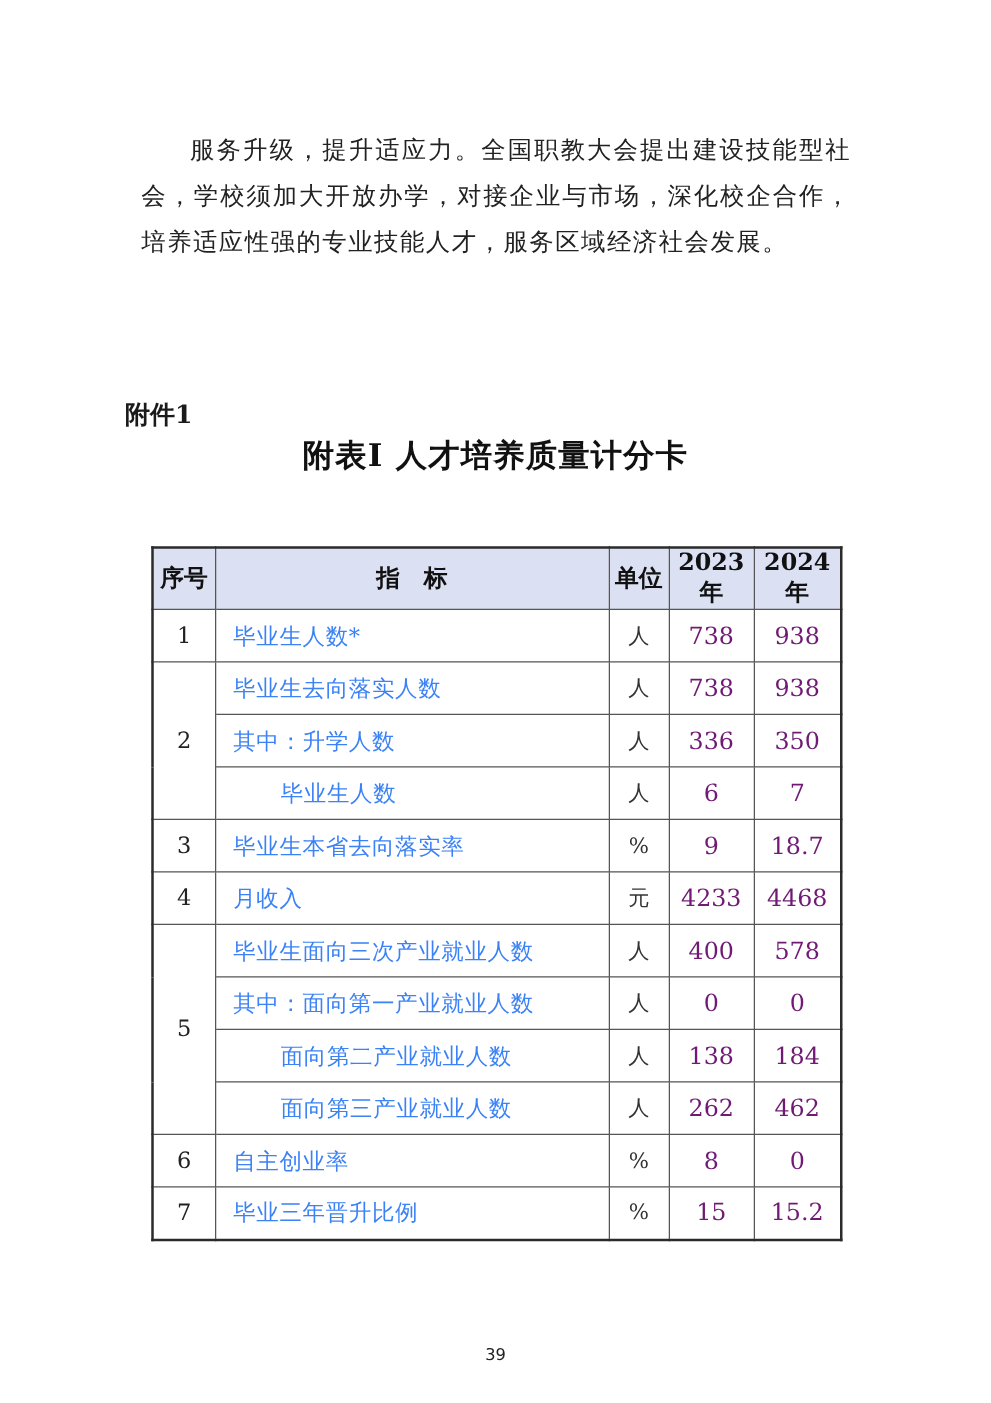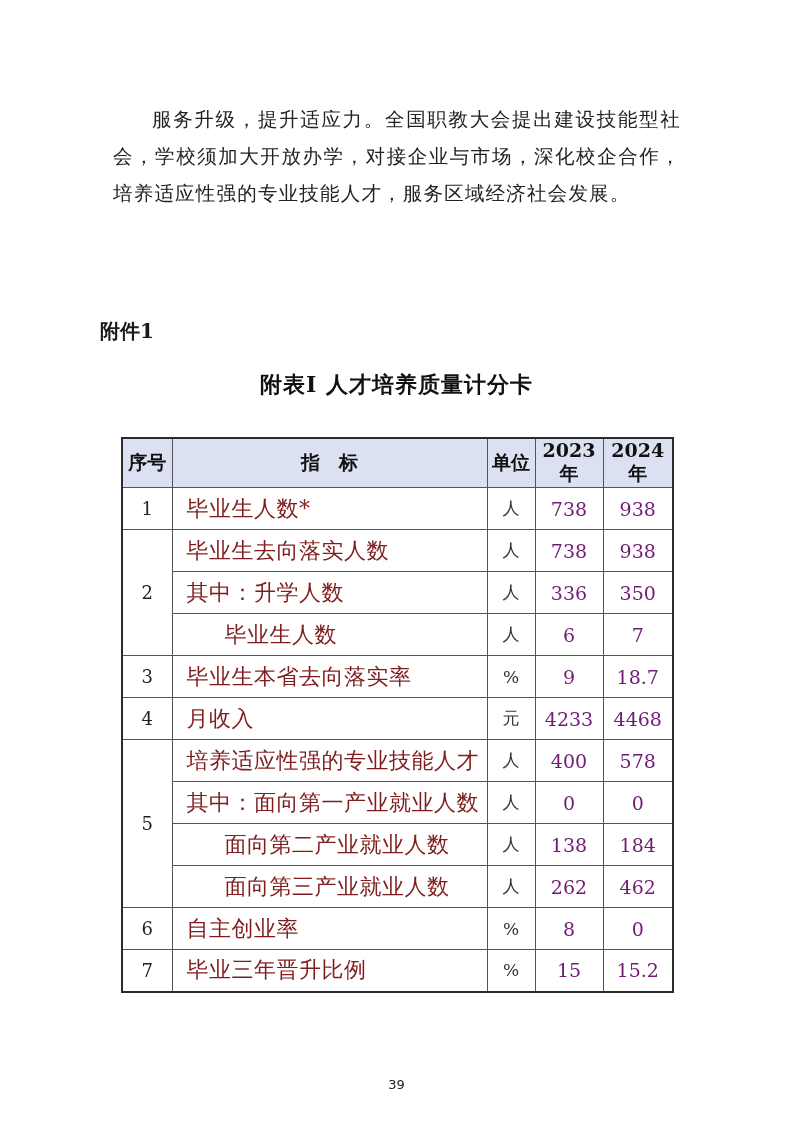--- a/index.html
+++ b/index.html
@@ -31,25 +31,25 @@
   .attachment-label {
     position: absolute;
     top: 318px;
     left: 100px;
     font-size: 20px;
     font-weight: 600;
     color: #1a1a1a;
   }
   .table-title {
     position: absolute;
-    top: 370px;
+    top: 348px;
     left: 0;
     width: 100%;
     text-align: center;
-    font-size: 22px;
+    font-size: 25px;
     font-weight: bold;
     letter-spacing: 1px;
     color: #111111;
   }
   table.score-table {
     position: absolute;
     top: 437px;
     left: 121px;
     width: 551px;
     border-collapse: collapse;
@@ -74,24 +74,24 @@
     font-weight: bold;
     text-align: center;
     color: #111111;
   }
   td.no-cell {
     text-align: center;
     font-size: 18px;
     color: #222222;
   }
   td.ind-cell {
-    font-size: 22px;
+    font-size: 18px;
     text-align: left;
     padding-left: 14px;
-    color: #7f1d1d;
+    color: #3b82f6;
     letter-spacing: 0.5px;
   }
   td.ind-cell.indent { padding-left: 52px; }
   td.unit-cell {
     text-align: center;
     font-size: 17px;
     color: #333333;
   }
   td.val-cell {
     text-align: center;
@@ -175,21 +175,21 @@
       </tr>
       <tr>
         <td class="no-cell">4</td>
         <td class="ind-cell">月收入</td>
         <td class="unit-cell">元</td>
         <td class="val-cell">4233</td>
         <td class="val-cell">4468</td>
       </tr>
       <tr>
         <td class="no-cell" rowspan="4">5</td>
-        <td class="ind-cell">培养适应性强的专业技能人才</td>
+        <td class="ind-cell">毕业生面向三次产业就业人数</td>
         <td class="unit-cell">人</td>
         <td class="val-cell">400</td>
         <td class="val-cell">578</td>
       </tr>
       <tr>
         <td class="ind-cell">其中：面向第一产业就业人数</td>
         <td class="unit-cell">人</td>
         <td class="val-cell">0</td>
         <td class="val-cell">0</td>
       </tr>

